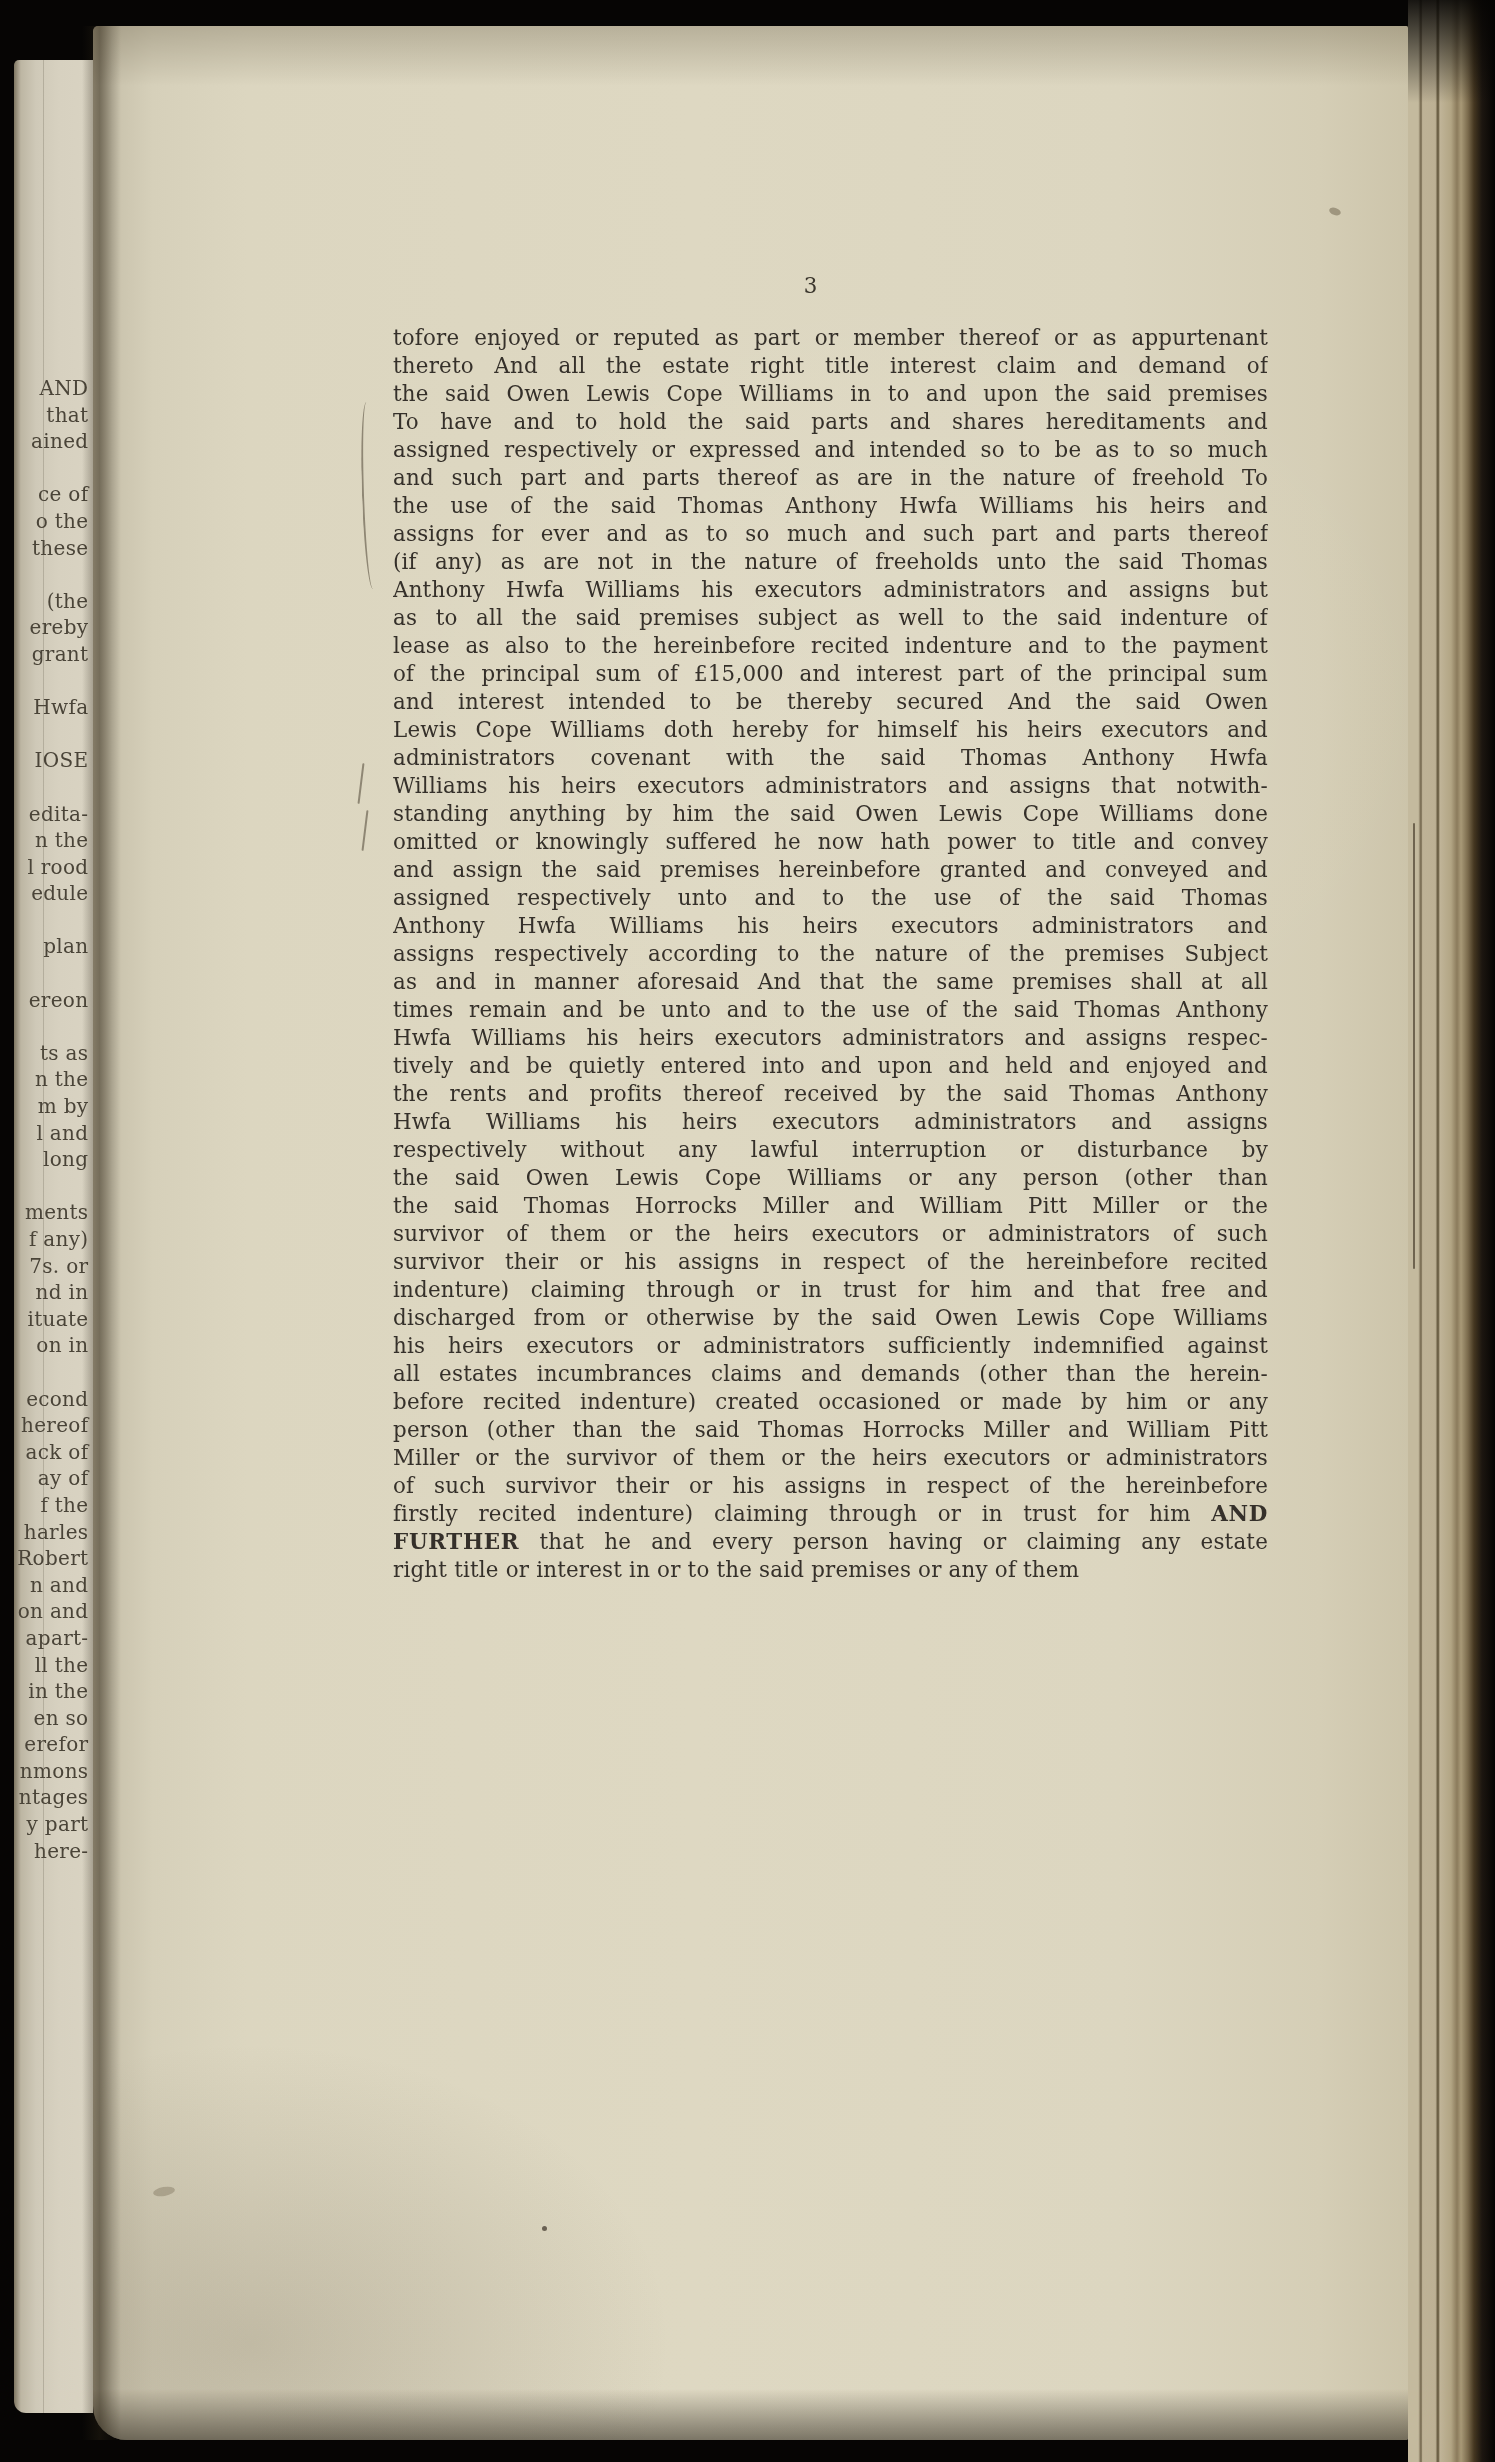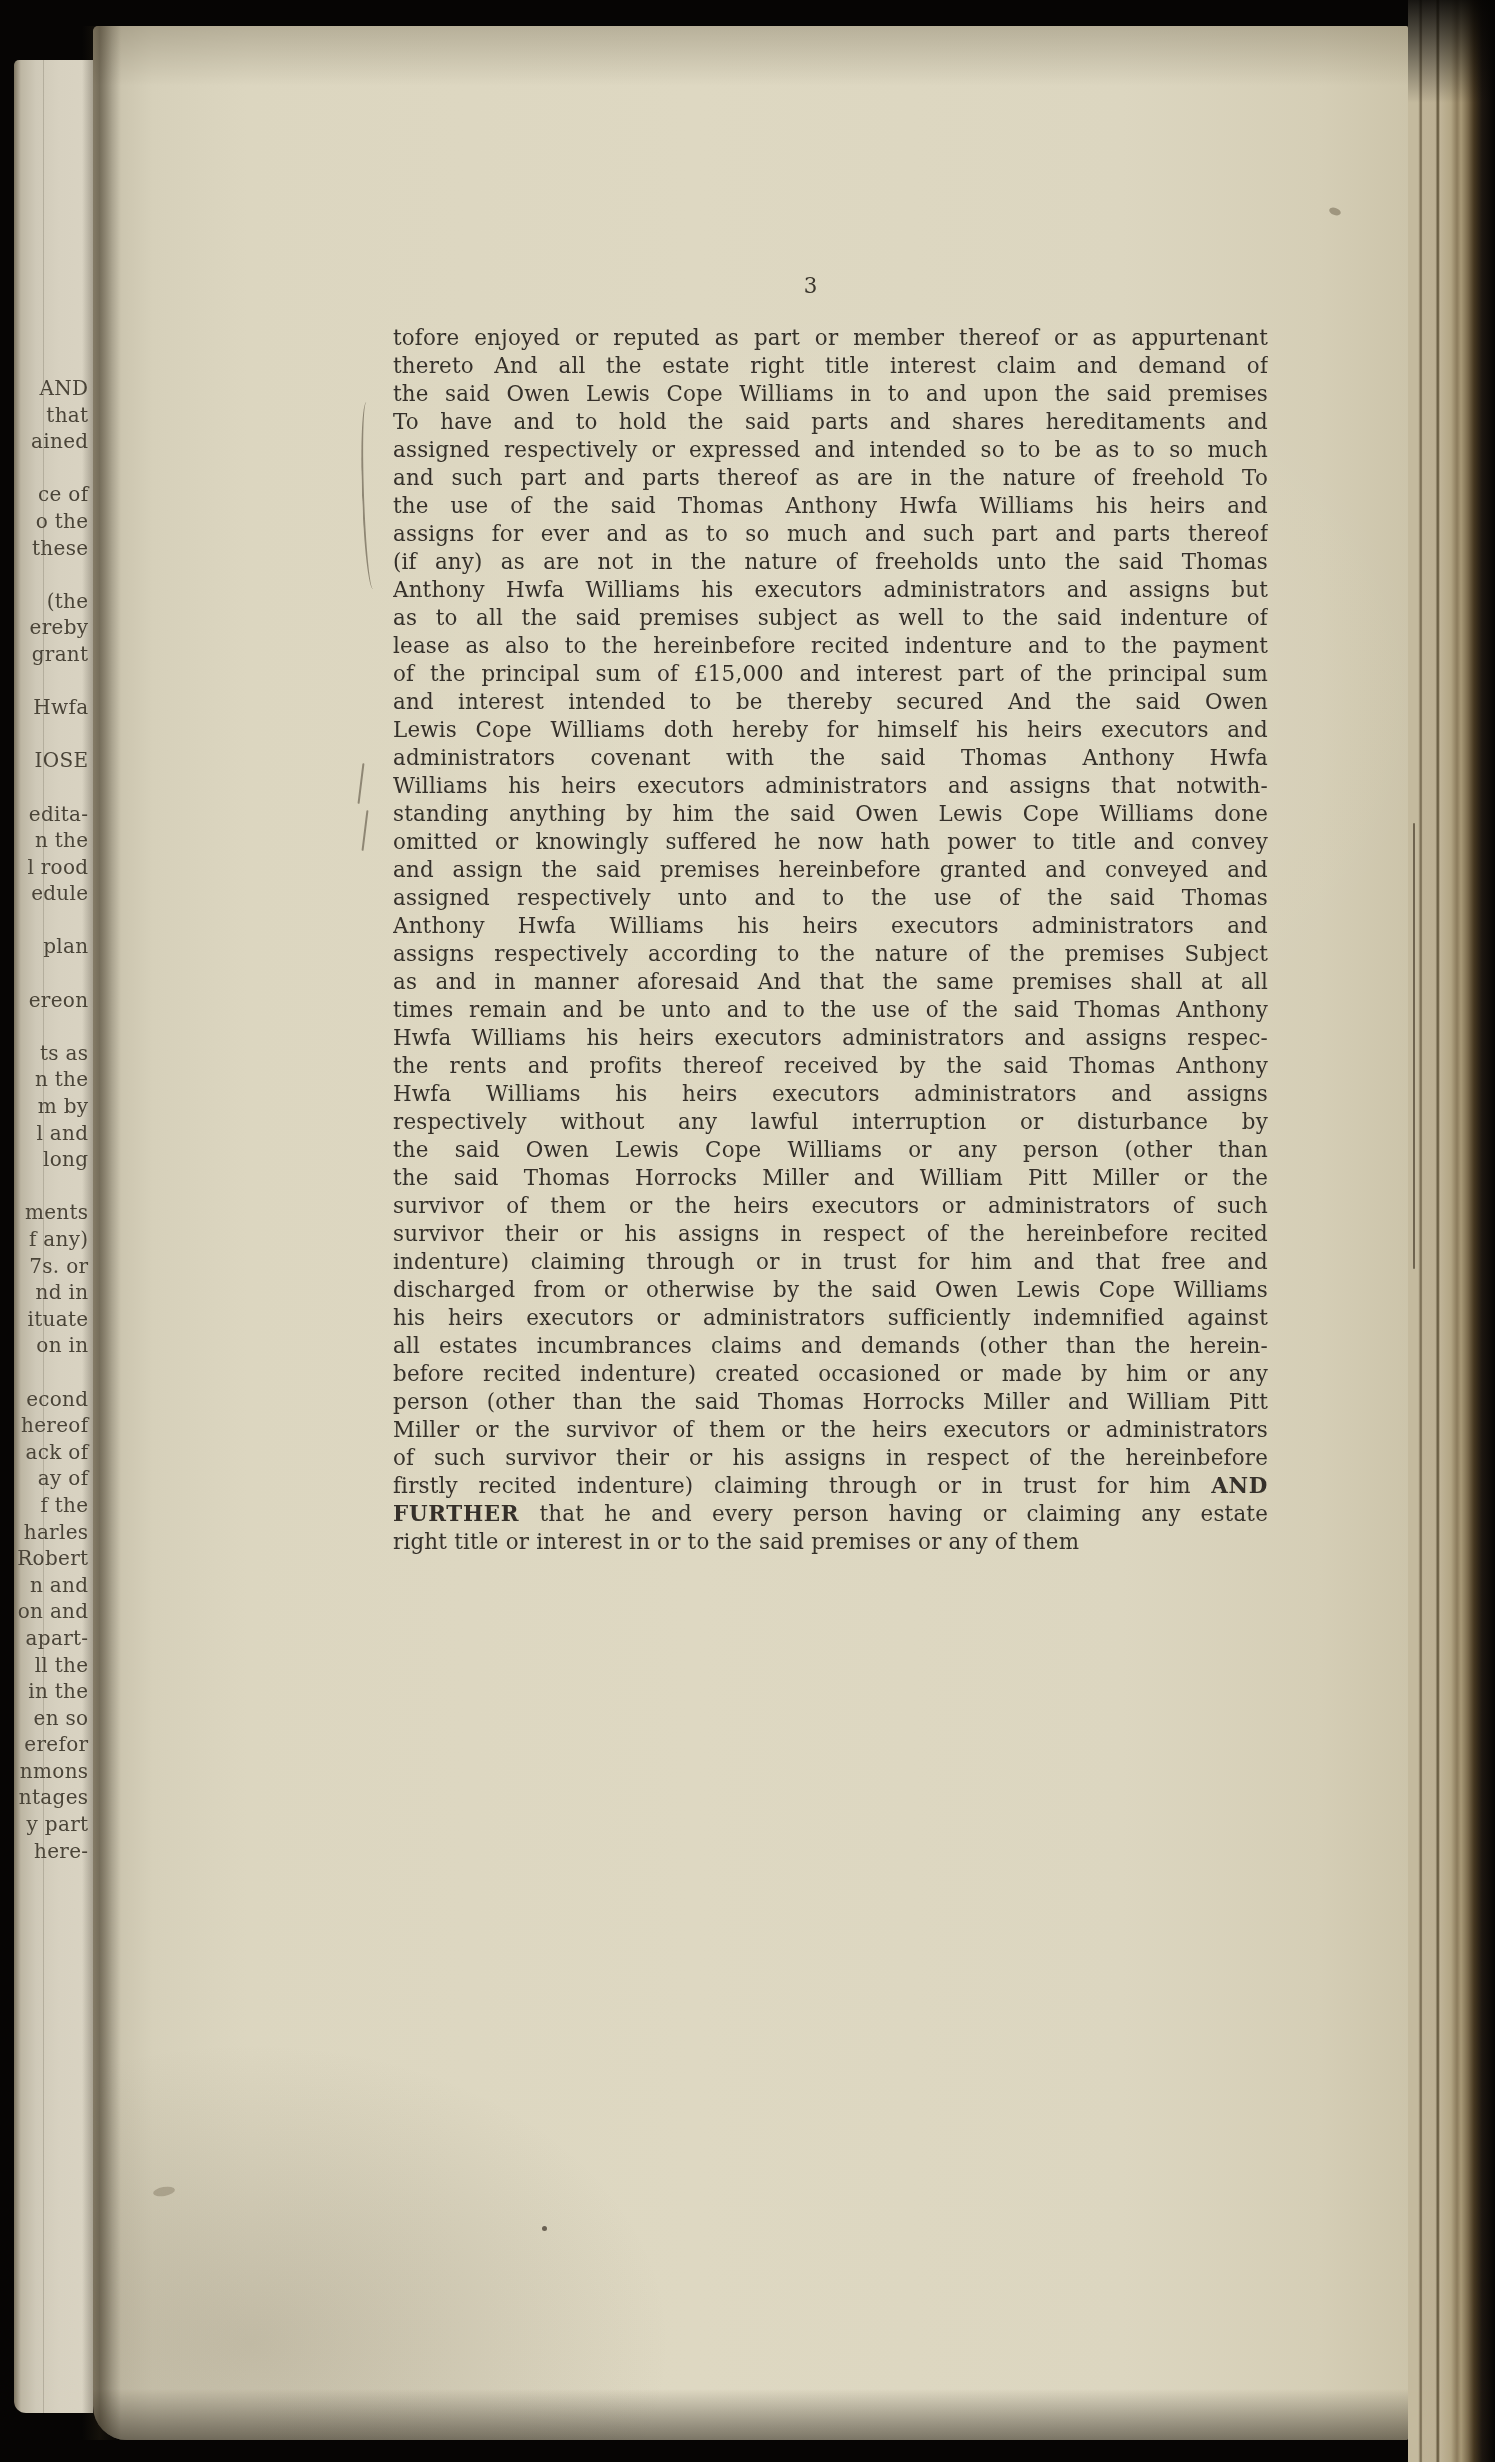--- a/index.html
+++ b/index.html
@@ -214,20 +214,21 @@
         <div class="tline"><span>Williams his heirs executors administrators and assigns that notwith-</span></div>
         <div class="tline"><span>standing anything by him the said Owen Lewis Cope Williams done</span></div>
         <div class="tline"><span>omitted or knowingly suffered he now hath power to title and convey</span></div>
         <div class="tline"><span>and assign the said premises hereinbefore granted and conveyed and</span></div>
         <div class="tline"><span>assigned respectively unto and to the use of the said Thomas</span></div>
         <div class="tline"><span>Anthony Hwfa Williams his heirs executors administrators and</span></div>
         <div class="tline"><span>assigns respectively according to the nature of the premises Subject</span></div>
         <div class="tline"><span>as and in manner aforesaid And that the same premises shall at all</span></div>
         <div class="tline"><span>times remain and be unto and to the use of the said Thomas Anthony</span></div>
         <div class="tline"><span>Hwfa Williams his heirs executors administrators and assigns respec-</span></div>
+        <div class="tline"><span>tively and be quietly entered into and upon and held and enjoyed and</span></div>
         <div class="tline"><span>the rents and profits thereof received by the said Thomas Anthony</span></div>
         <div class="tline"><span>Hwfa Williams his heirs executors administrators and assigns</span></div>
         <div class="tline"><span>respectively without any lawful interruption or disturbance by</span></div>
         <div class="tline"><span>the said Owen Lewis Cope Williams or any person (other than</span></div>
         <div class="tline"><span>the said Thomas Horrocks Miller and William Pitt Miller or the</span></div>
         <div class="tline"><span>survivor of them or the heirs executors or administrators of such</span></div>
         <div class="tline"><span>survivor their or his assigns in respect of the hereinbefore recited</span></div>
         <div class="tline"><span>indenture) claiming through or in trust for him and that free and</span></div>
         <div class="tline"><span>discharged from or otherwise by the said Owen Lewis Cope Williams</span></div>
         <div class="tline"><span>his heirs executors or administrators sufficiently indemnified against</span></div>

